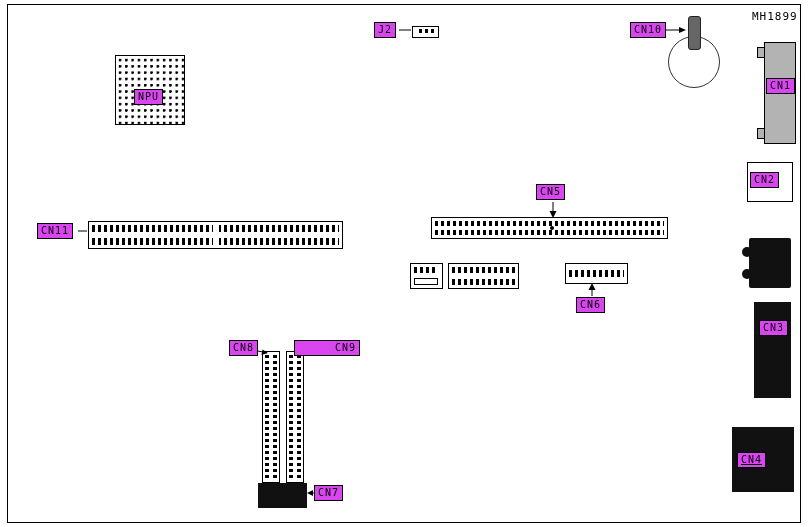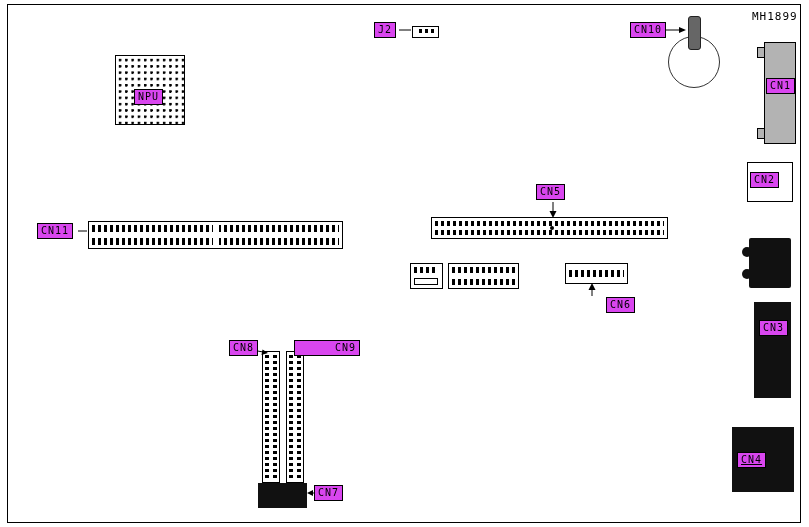--- a/index.html
+++ b/index.html
@@ -145,21 +145,21 @@
     <div class="bar"></div>
   </div>
   <div class="abs connB">
     <div class="p1 pins-h"></div>
     <div class="p2 pins-h"></div>
   </div>
 
   <div class="abs cn6-conn">
     <div class="p pins-h"></div>
   </div>
-  <div class="lbl" style="left:606px; top:297px;">CN6</div>
+  <div class="lbl" style="left:576px; top:297px;">CN6</div>
 
   <div class="lbl" style="left:229px; top:340px;">CN8</div>
   <div class="lbl" style="left:294px; top:340px;padding-left:40px;">CN9</div>
   <div class="abs slot slot8">
     <div class="col-l pins-v"></div>
     <div class="col-r pins-v"></div>
   </div>
   <div class="abs slot slot9">
     <div class="col-l pins-v"></div>
     <div class="col-r pins-v"></div>

